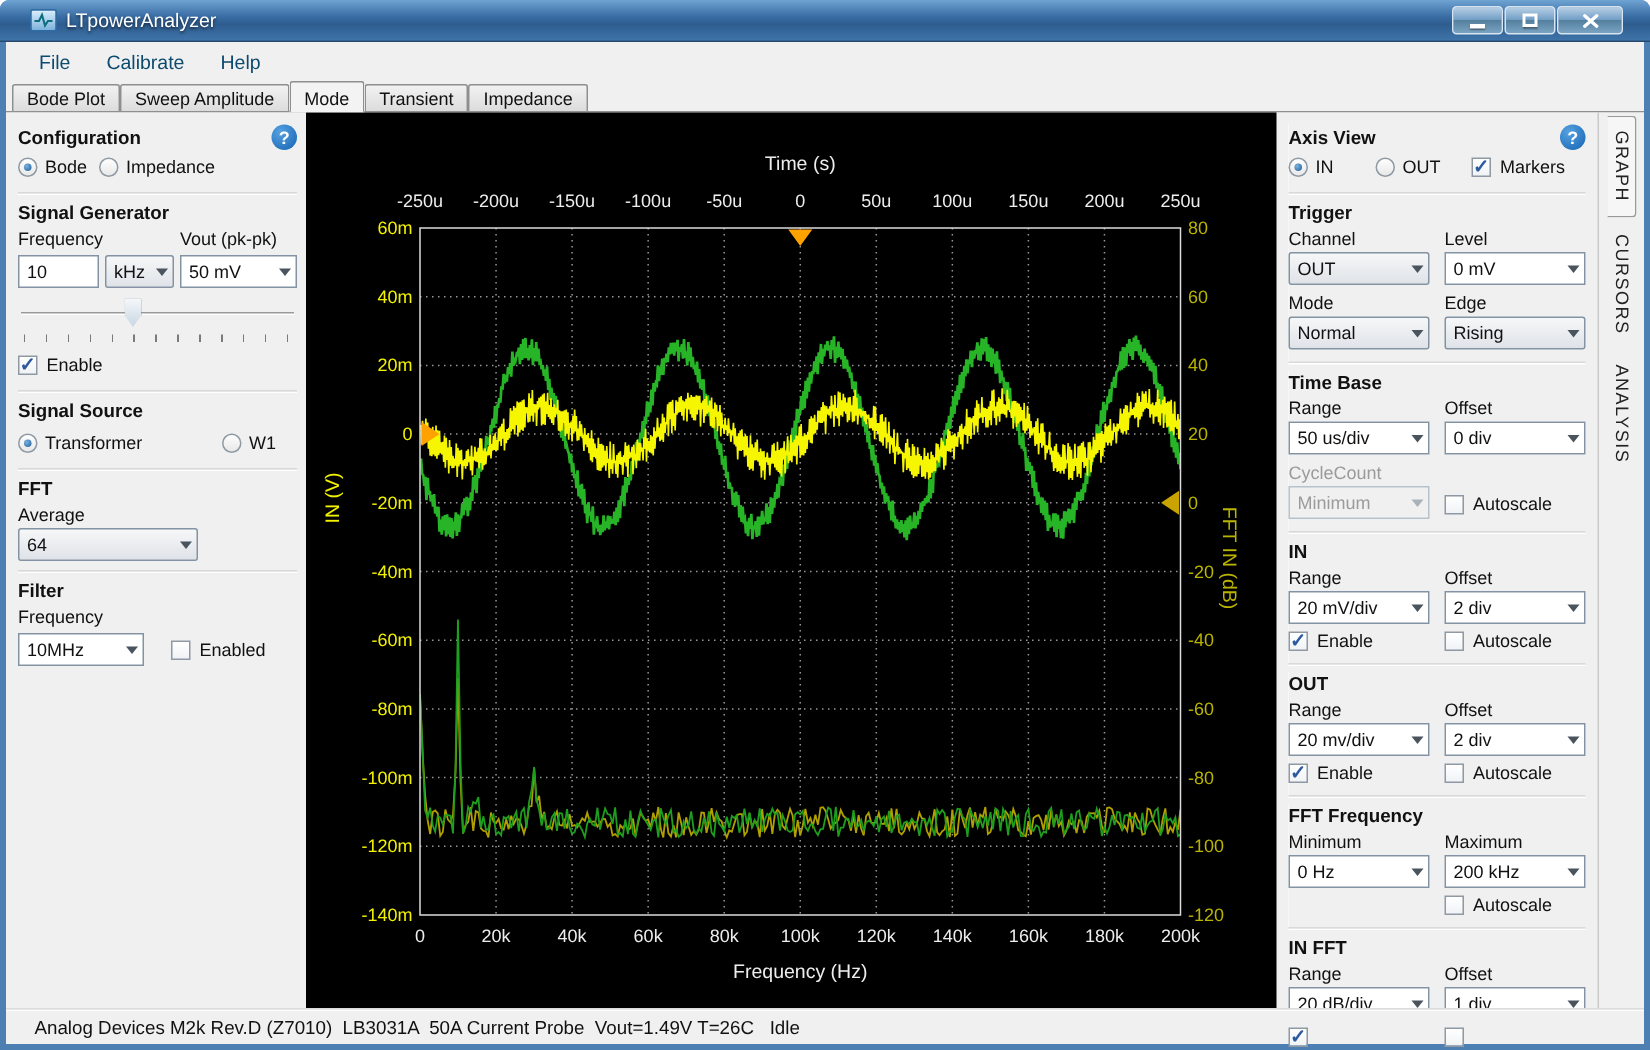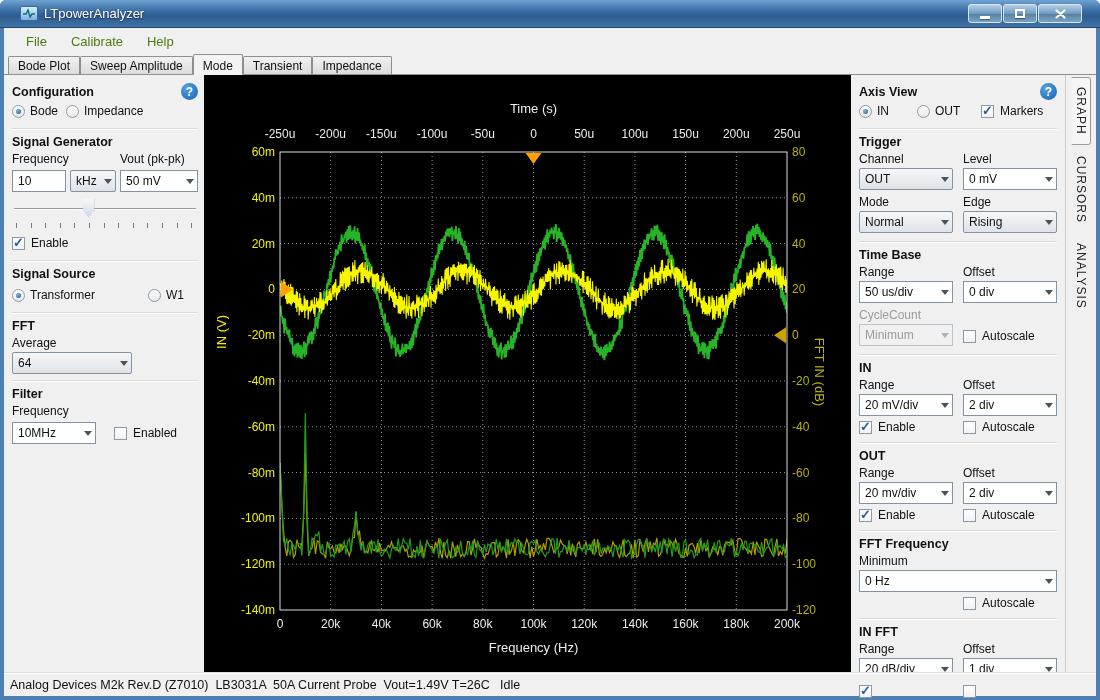--- a/index.html
+++ b/index.html
@@ -21,21 +21,21 @@
     display:flex; align-items:center; justify-content:center; }
   .cap-btn.close { width:44px; }
   .gl-min { width:10px; height:3px; background:#fff; margin-top:7px; box-shadow:0 1px 1px rgba(0,0,0,.4);}
   .gl-max { width:10px; height:9px; border:2px solid #fff; box-shadow:0 1px 1px rgba(0,0,0,.4);}
 
   
   .body-wrap { height:672px; border-left:4px solid #4d7fb2; border-right:4px solid #4d7fb2;
     border-bottom:4px solid #4d7fb2; background:#f0f0f0; display:flex; flex-direction:column; }
 
   .menubar { height:26px; background:#f0f0f0; display:flex; align-items:center; padding-left:12px; gap:4px; }
-  .menu-item { font-size:13px; color:#4d7c0f; padding:3px 10px; }
+  .menu-item { font-size:13px; color:#0c4a6e; padding:3px 10px; }
 
   .tabstrip { height:21px; display:flex; align-items:flex-end; padding-left:4px; border-bottom:1px solid #8f8f8f; }
   .tab { font-size:12px; color:#111; padding:2px 9px 3px; height:18px; margin-right:0px;
     background:linear-gradient(#f2f2f2,#dcdcdc); border:1px solid #8f8f8f; border-bottom:none;
     border-radius:2px 2px 0 0; position:relative; }
   .tab.active { background:#f3f3f3; height:21px; padding-top:4px; margin-bottom:-1px; z-index:2;
     border-bottom:1px solid #f3f3f3; }
 
   .content { flex:1; display:flex; min-height:0; }
 
@@ -105,21 +105,21 @@
   
   .side-tabs { width:31px; background:#f0f0f0; border-left:1px solid #c9c9c9; display:flex;
     flex-direction:column; align-items:center; padding-top:2px; }
   .vtab { writing-mode:vertical-rl; font-size:12px; color:#222; padding:9px 2px; margin-bottom:2px;
     letter-spacing:1px; }
   .vtab.active { background:#f6f6f6; border:1px solid #9a9a9a; border-left:1px solid #f0f0f0;
     border-radius:0 3px 3px 0; }
 
   
   .statusbar { height:24px; background:#f0f0f0; border-top:1px solid #dcdcdc;
-    box-shadow:inset 0 1px 0 #fff; display:flex; align-items:center; padding-left:6px; }
+    box-shadow:inset 0 1px 0 #fff; display:flex; align-items:center; padding-left:19px; }
   .status-text { font-size:12.5px; color:#111; white-space:pre; }
 </style>
 </head>
 <body>
 
 <div class="window">
 
   <div class="titlebar">
     <span class="app-icon">
       <svg width="14" height="11" viewBox="0 0 14 11">
@@ -504,20 +504,27 @@
         <div class="sec">
           <div class="sec-title">FFT Frequency</div>
           <div class="cols">
             <div class="col">
               <div class="lbl">Minimum</div>
               <div class="combo">
                 <span>0 Hz</span>
                 <span class="arrow"></span>
               </div>
             </div>
+            <div class="col">
+              <div class="lbl">Maximum</div>
+              <div class="combo">
+                <span>200 kHz</span>
+                <span class="arrow"></span>
+              </div>
+            </div>
           </div>
           <div class="cols" style="margin-top:4px;">
             <div class="col"></div>
             <div class="col">
               <span class="cb">
                 <span class="cbox"></span>
                 <span>Autoscale</span>
               </span>
             </div>
           </div>

